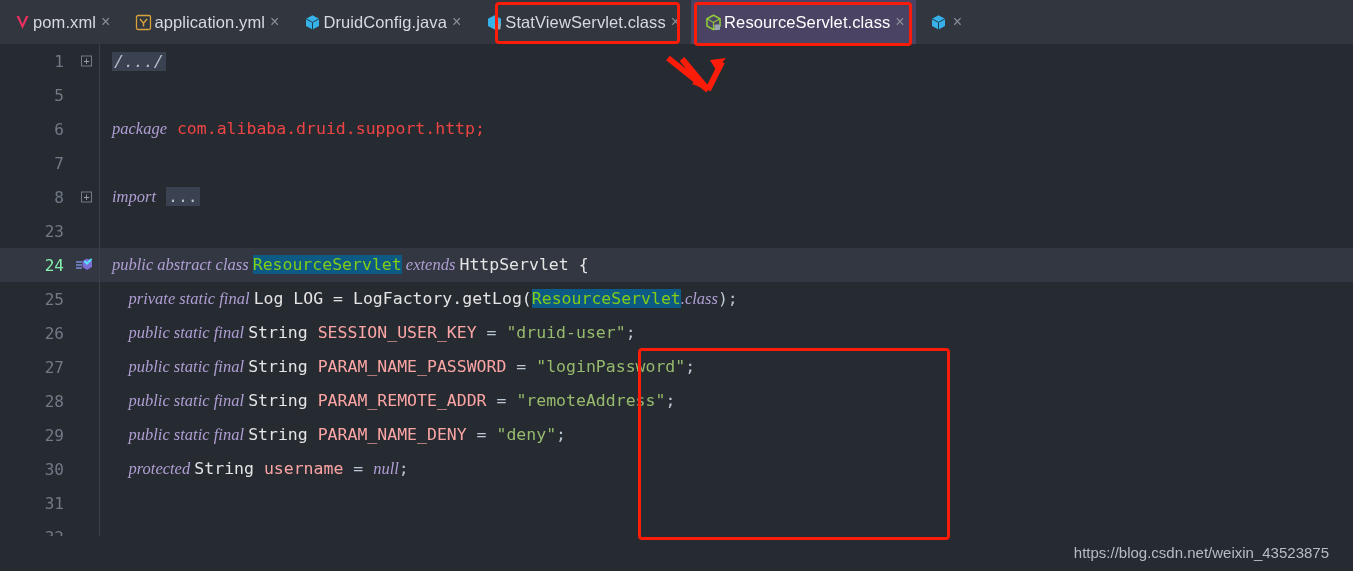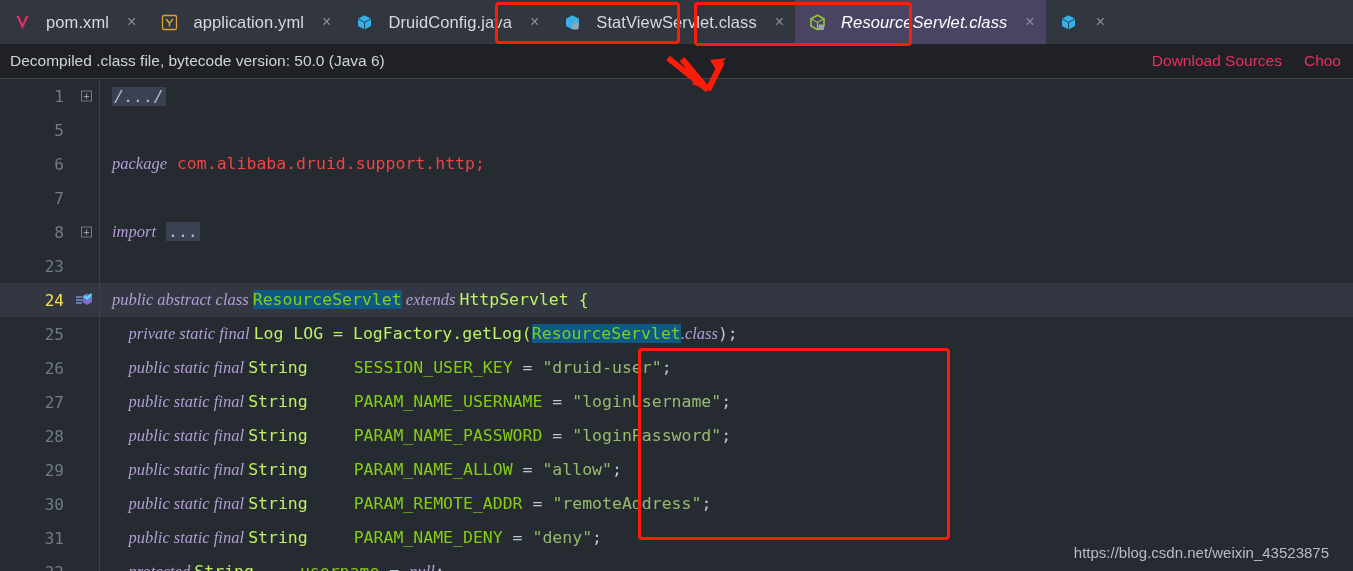--- a/index.html
+++ b/index.html
@@ -16,34 +16,34 @@
     position: relative;
     height: 44px;
     background: #31363f;
     display: flex;
     align-items: stretch;
     overflow: hidden;
   }
   .tab {
     display: flex;
     align-items: center;
-    gap: 14px;
+    gap: 1px;
     padding: 0 11px 0 13px;
     height: 44px;
     white-space: nowrap;
     cursor: pointer;
     position: relative;
   }
   .tab.active { background: #4b4364; }
   .tab-label {
     font-size: 16.5px;
     color: #d6d9de;
     letter-spacing: .1px;
   }
-  .tab.active .tab-label { color: #ffffff; font-style: italic; }
+  .tab.active .tab-label { color: #ffffff; }
   .tab-close {
     font-size: 16px;
     color: #8b9199;
     line-height: 1;
     margin-left: 4px;
     cursor: pointer;
   }
   .tab-icon { width: 19px; height: 19px; display: block; flex: none; }
 
   
@@ -97,21 +97,21 @@
   }
   .row.current { background: #323741; }
   .lnum {
     width: 68px;
     text-align: right;
     padding-right: 4px;
     color: #717a85;
     font-size: 16px;
     font-family: "DejaVu Sans Mono", monospace;
   }
-  .row.current .lnum { color: #fde047; }
+  .row.current .lnum { color: #86efac; }
   .gicon { width: 32px; display: flex; align-items: center; justify-content: center; }
   .foldmark {
     position: absolute;
     right: 8px;
     top: 50%;
     transform: translateY(-50%);
     width: 11px; height: 11px;
     border: 1px solid #737b86;
     color: #9aa1ab;
     font-size: 10px;
@@ -127,24 +127,24 @@
   }
   .code-line {
     padding-left: 12px;
     white-space: pre;
     color: #a9b7c6;
     letter-spacing: 0px;
   }
   
   .kw      { color: #b09fd4; font-style: italic; font-family: Liberation Serif, serif; }
   .plain   { color: #ef4444; }
-  .ident   { color: #bef264; }
+  .ident   { color: #e5e5e5; }
   .str     { color: #97bb6e; }
   .cmt     { color: #9aa3ad; font-style: italic; }
-  .fld     { color: #84cc16; margin-left: 36px; }
+  .fld     { color: #fca5a5; }
   .sel     { background: #0d5a84; color: #84cc16; }
   .chip    { background: #3a4150; color: #b4bdc9; padding: 0 2px; }
   .punct   { color: #bcc7d4; }
 
   
   .anno-box {
     position: absolute;
     border: 3px solid #fc1c0a;
     border-radius: 4px;
     pointer-events: none;
@@ -232,27 +232,20 @@
         <svg viewBox="0 0 19 19" width="19" height="19">
           <path d="M9.5 2.2 L16 5.8 L16 13 L9.5 16.6 L3 13 L3 5.8 Z" fill="#37b2e8"></path>
           <path d="M3 5.8 L9.5 9.4 L16 5.8" stroke="#1b3c52" stroke-width="1" fill="none"></path>
           <path d="M9.5 9.4 L9.5 16.6" stroke="#1b3c52" stroke-width="1" fill="none"></path>
         </svg>
       </span>
       <span class="tab-close">×</span>
     </div>
   </div>
 
-  <div class="notif">
-    <span class="notif-text">Decompiled .class file, bytecode version: 50.0 (Java 6)</span>
-    <span class="notif-links">
-      <span class="notif-link">Download Sources</span>
-      <span class="notif-link">Choo</span>
-    </span>
-  </div>
 
   <div class="editor">
 
     <div class="gutter">
       <div class="row">
         <span class="lnum">1</span>
         <span class="foldmark">+</span>
       </div>
       <div class="row">
         <span class="lnum">5</span>
@@ -329,27 +322,21 @@
       <div class="row current">
         <span class="code-line"><span class="kw">public abstract class </span><span class="sel">ResourceServlet</span><span class="kw"> extends </span><span class="ident">HttpServlet {</span></span>
       </div>
       <div class="row">
         <span class="code-line"><span class="kw">    private static final </span><span class="ident">Log LOG = LogFactory.getLog(</span><span class="sel">ResourceServlet</span><span class="kw">.class</span><span class="punct">);</span></span>
       </div>
       <div class="row">
         <span class="code-line"><span class="kw">    public static final </span><span class="ident">String </span><span class="fld">SESSION_USER_KEY</span><span class="punct"> = </span><span class="str">"druid-user"</span><span class="punct">;</span></span>
       </div>
       <div class="row">
-        <span class="code-line"><span class="kw">    public static final </span><span class="ident">String </span><span class="fld">PARAM_NAME_USERNAME</span><span class="punct"> = </span><span class="str">"loginUsername"</span><span class="punct">;</span></span>
-      </div>
-      <div class="row">
         <span class="code-line"><span class="kw">    public static final </span><span class="ident">String </span><span class="fld">PARAM_NAME_PASSWORD</span><span class="punct"> = </span><span class="str">"loginPassword"</span><span class="punct">;</span></span>
-      </div>
-      <div class="row">
-        <span class="code-line"><span class="kw">    public static final </span><span class="ident">String </span><span class="fld">PARAM_NAME_ALLOW</span><span class="punct"> = </span><span class="str">"allow"</span><span class="punct">;</span></span>
       </div>
       <div class="row">
         <span class="code-line"><span class="kw">    public static final </span><span class="ident">String </span><span class="fld">PARAM_REMOTE_ADDR</span><span class="punct"> = </span><span class="str">"remoteAddress"</span><span class="punct">;</span></span>
       </div>
       <div class="row">
         <span class="code-line"><span class="kw">    public static final </span><span class="ident">String </span><span class="fld">PARAM_NAME_DENY</span><span class="punct"> = </span><span class="str">"deny"</span><span class="punct">;</span></span>
       </div>
       <div class="row">
         <span class="code-line"><span class="kw">    protected </span><span class="ident">String </span><span class="fld">username</span><span class="punct"> = </span><span class="kw">null</span><span class="punct">;</span></span>
       </div>

